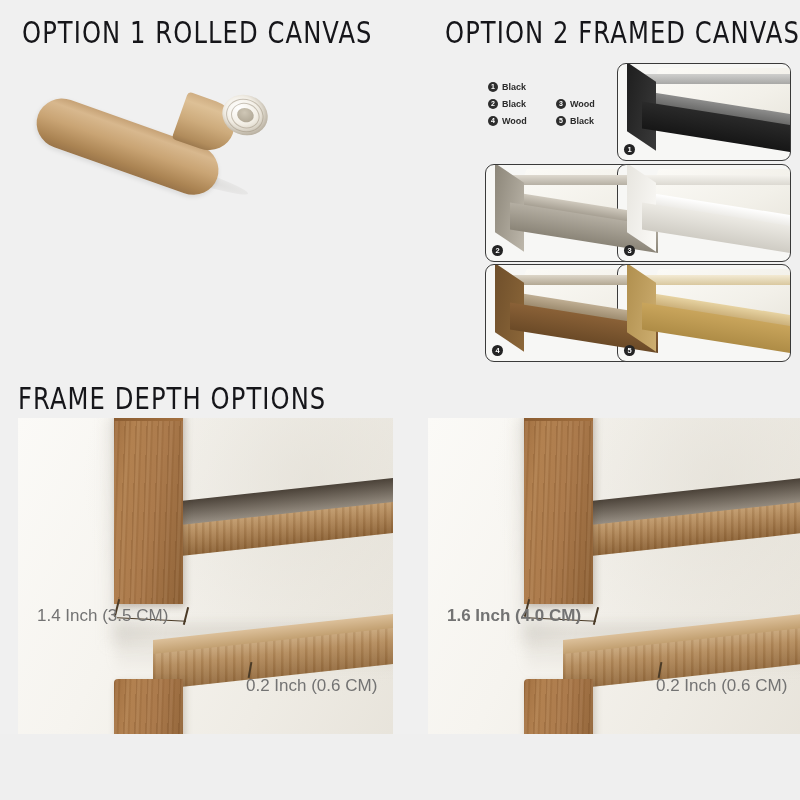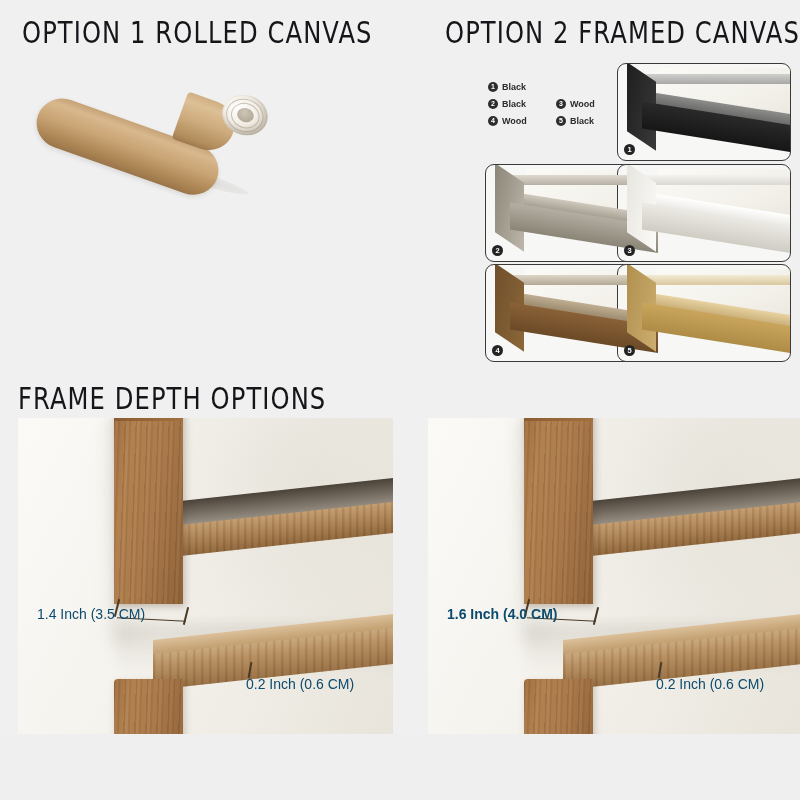--- a/index.html
+++ b/index.html
@@ -385,22 +385,22 @@
     z-index: 5;
     background: linear-gradient(180deg, #dcc09a 0%, #c2a071 100%);
   }
   .tick {
     position: absolute;
     background: #4a3a26;
     z-index: 7;
   }
   .dim-label {
     position: absolute;
-    font-size: 14px;
-    color: #0c4a6e;
+    font-size: 17px;
+    color: #737373;
     white-space: nowrap;
     z-index: 8;
     font-family: "Liberation Sans", sans-serif;
   }
 </style>
 </head>
 <body>
 
 <div id="page">
 

